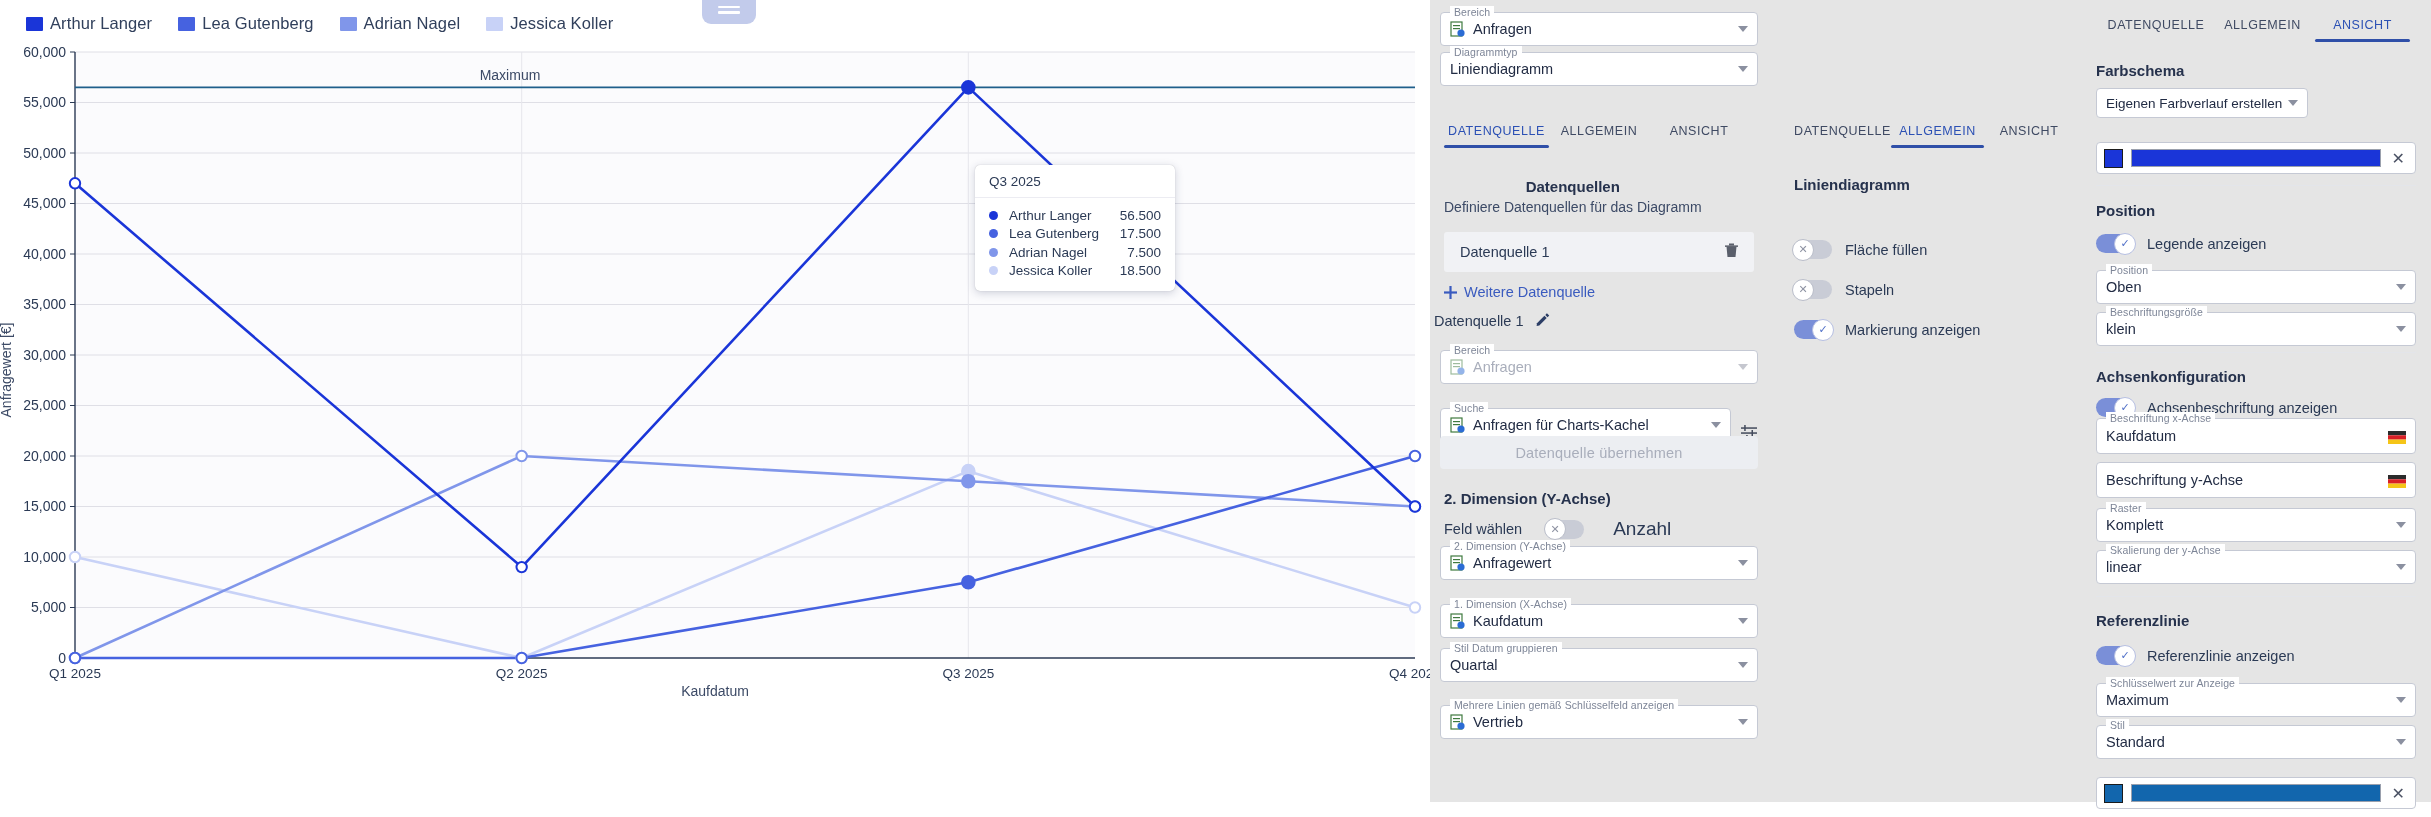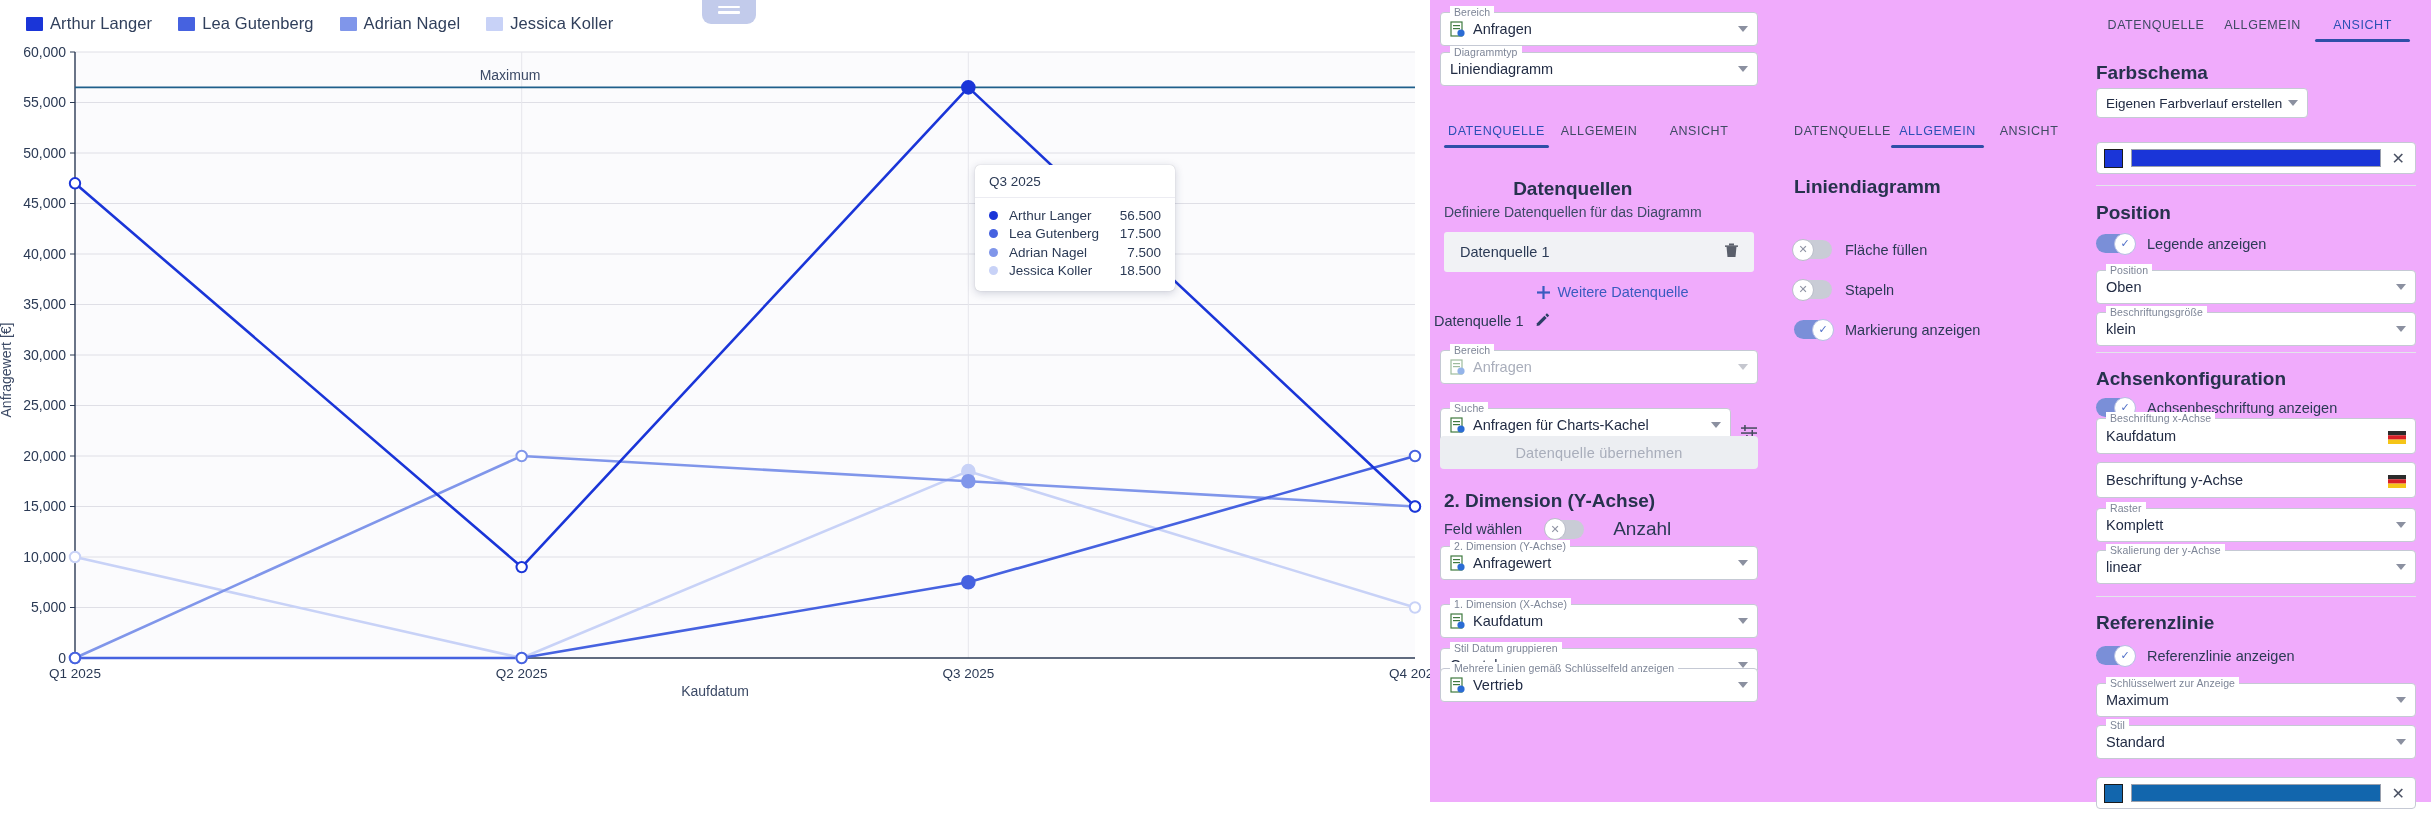--- a/index.html
+++ b/index.html
@@ -52,36 +52,36 @@
   }
   .tt-title { padding:9px 14px 8px 14px; font-size:13.5px; color:#2b3a55; border-bottom:1px solid #ececf2; }
   .tt-rows { padding:6px 14px 9px 14px; }
   .tt-row { display:flex; align-items:center; margin:3.5px 0; }
   .tt-dot { width:9px; height:9px; border-radius:50%; margin-right:11px; flex:0 0 auto; }
   .tt-name { flex:1 1 auto; font-size:13.5px; color:#2b3a55; white-space:nowrap; }
   .tt-val { font-size:13.5px; color:#2b3a55; text-align:right; white-space:nowrap; }
 
   
   .panels { position:relative; display:flex; height:817px; }
-  .panel { position:relative; height:802px; background:#f0abfc; padding:0; }
+  .panel { position:relative; height:802px; background:#e5e5e5; padding:0; }
   .panel.mid1 { width:350px; }
   .panel.mid2 { width:300px; }
   .panel.right { width:351px; border-left:0; }
 
   .tabs { display:flex; gap:0; align-items:center; }
   .tab {
     font-size:12.5px; letter-spacing:.55px; color:#3f4a63; padding:6px 0 10px 0;
     cursor:pointer; position:relative; text-align:center;
   }
   .tab.active { color:#2b50b4; }
   .tab.active::after {
     content:""; position:absolute; left:0; right:0; bottom:0; height:3px; background:#2f4fa8; border-radius:2px;
   }
 
-  .sect-title { font-size:19px; font-weight:bold; color:#26324d; }
+  .sect-title { font-size:15px; font-weight:bold; color:#26324d; }
   .sect-sub { font-size:14px; color:#3c4a66; margin-top:4px; }
 
   
   .field {
     position:relative; border:1px solid #c5c9d4; border-radius:4px;
     height:34px; display:flex; align-items:center; padding:0 9px; background:#fff;
   }
   .field .flabel {
     position:absolute; top:-7px; left:9px; background:#fff; padding:0 4px;
     font-size:10.5px; color:#7d8597; letter-spacing:.1px; white-space:nowrap;
@@ -312,21 +312,21 @@
           <span>
             <svg width="13" height="15" viewBox="0 0 13 15">
                 <path d="M1.5 3.5h10l-1 10.5h-8z" fill="#5a5f6b"></path>
                 <rect x="4" y="0.5" width="5" height="2" fill="#5a5f6b"></rect>
                 <rect x="0" y="2.4" width="13" height="1.5" fill="#5a5f6b"></rect>
               </svg>
           </span>
         </div>
       </div>
 
-      <div class="abs" style="left:28px; top:284px; width:310px; display:flex; justify-content:center;">
+      <div class="abs" style="left:14px; top:284px; width:310px; display:flex; ">
         <span class="linkbtn">
           <svg width="13" height="13" viewBox="0 0 13 13">
               <rect x="5.4" y="0" width="2.2" height="13" fill="#3a5bbf"></rect>
               <rect x="0" y="5.4" width="13" height="2.2" fill="#3a5bbf"></rect>
             </svg>
           <span>Weitere Datenquelle</span>
         </span>
       </div>
 
       <div class="abs" style="left:4px; top:312px; display:flex; align-items:center; gap:12px;">
@@ -430,21 +430,21 @@
       </div>
 
       <div class="abs" style="left:10px; top:648px; width:318px;">
         <div class="field">
           <span class="flabel">Stil Datum gruppieren</span>
           <span class="fvalue">Quartal</span>
           <span class="caret"></span>
         </div>
       </div>
 
-      <div class="abs" style="left:10px; top:668px; width:318px;">
+      <div class="abs" style="left:10px; top:705px; width:318px;">
         <div class="field">
           <span class="flabel">Mehrere Linien gemäß Schlüsselfeld anzeigen</span>
           <span class="doc-icon">
             <svg width="15" height="17" viewBox="0 0 15 17">
                 <rect x="1" y="1" width="11" height="14" fill="#fff" stroke="#3f7a3f" stroke-width="1.2"></rect>
                 <rect x="3" y="4" width="7" height="1.2" fill="#3f7a3f"></rect>
                 <rect x="3" y="7" width="7" height="1.2" fill="#3f7a3f"></rect>
                 <circle cx="11" cy="12" r="3.6" fill="#2b6cd4"></circle>
               </svg>
           </span>

